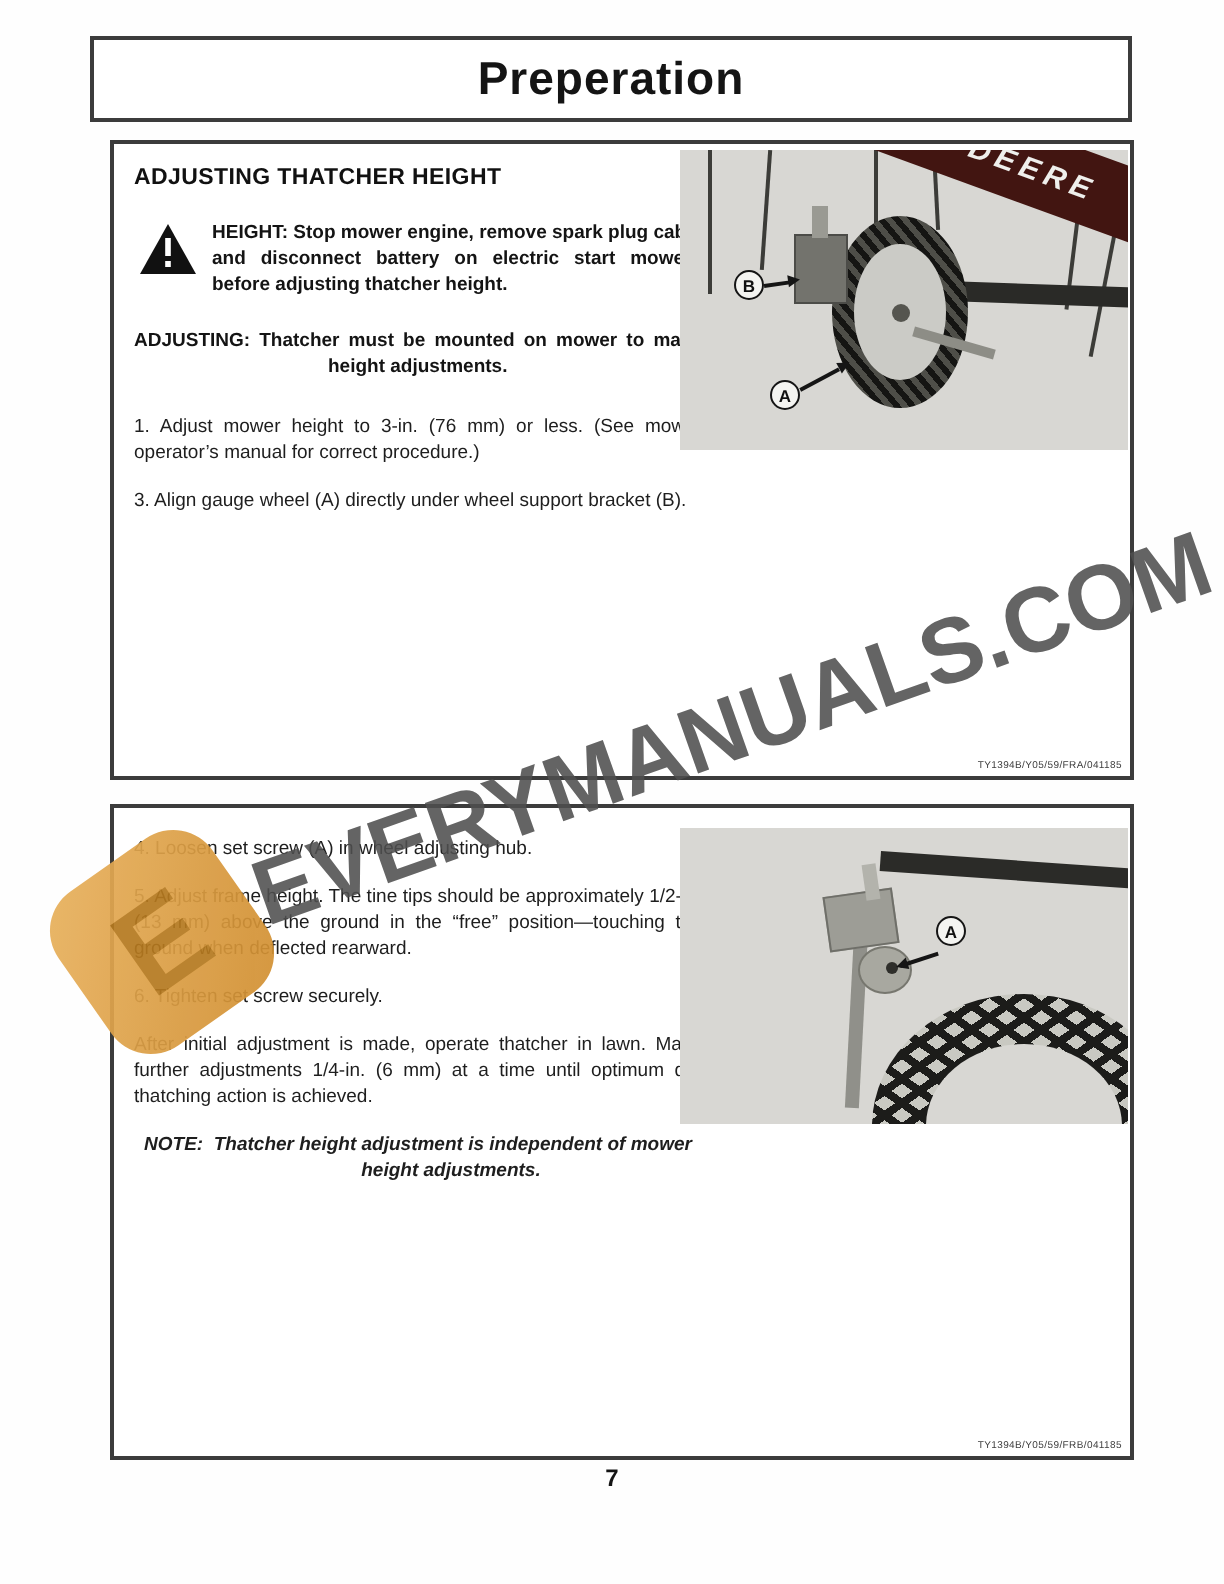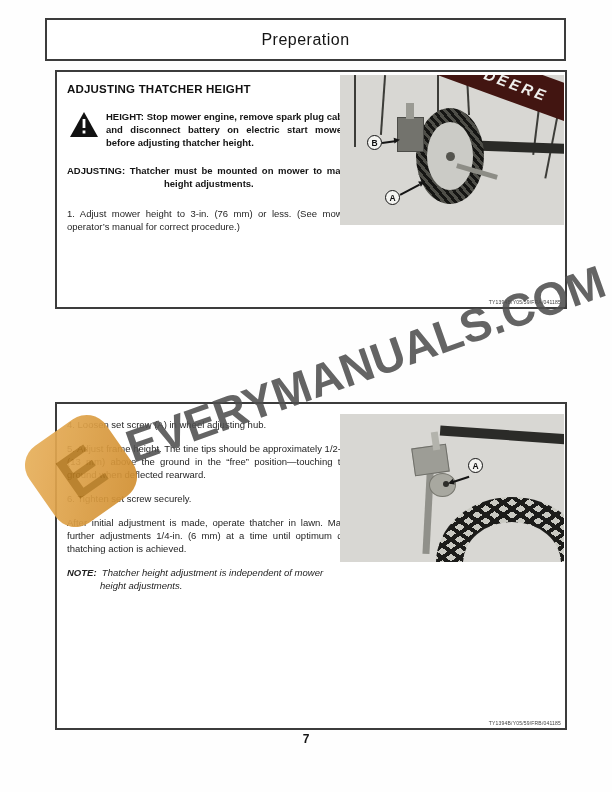--- a/index.html
+++ b/index.html
@@ -8,47 +8,47 @@
     font-family:"Liberation Sans",sans-serif;color:#1b1b1b;overflow:hidden;
   }
   .page{position:absolute;inset:0;background:#fefefe;overflow:hidden;}
 
   
   .header-box{
     position:absolute;left:45px;top:18px;width:521px;height:43px;
     border:2px solid #3c3c3c;box-sizing:border-box;background:#fff;
     display:flex;align-items:center;justify-content:center;
   }
-  .header-title{font-size:16px;font-weight:normal;letter-spacing:.5px;color:#141414;}
+  .header-title{font-size:23px;font-weight:bold;letter-spacing:.5px;color:#141414;}
 
   
   .content-box{
     position:absolute;left:55px;width:512px;border:2px solid #3c3c3c;
     box-sizing:border-box;background:#fff;
   }
-  .box1{top:70px;height:239px;}
+  .box1{top:70px;height:320px;}
   .box2{top:402px;height:328px;}
   .col-left{position:absolute;left:10px;width:284px;}
   .box1 .col-left{top:9px;}
   .box2 .col-left{top:14px;}
 
   h2.sec{font-size:11.5px;font-weight:bold;margin:2px 0 15px 0;letter-spacing:.2px;color:#111;}
 
   .caution{position:relative;margin:0 0 14px 0;min-height:40px;}
   .warn-icon{position:absolute;left:3px;top:2px;}
   .caution-text{margin:0 0 0 39px;font-weight:bold;font-size:9.5px;line-height:13px;text-align:justify;color:#141414;}
 
   .important{
     font-weight:bold;font-size:9.5px;line-height:13px;text-align:justify;
     margin:0 0 17px 0;padding-left:97px;text-indent:-97px;color:#141414;
   }
   .step,.para{font-size:9.5px;line-height:13px;text-align:justify;margin:0 0 11px 0;color:#1e1e1e;}
   .note{
     font-size:9.5px;line-height:13px;margin:6px 0 0 0;font-style:italic;
-    padding-left:33px;text-indent:-33px;color:#1e1e1e;text-align:left;
+    padding-left:33px;text-indent:-33px;color:#1e1e1e;text-align:center;font-weight:bold;
   }
 
   
   .photo{position:absolute;background:#d8d7d3;overflow:hidden;}
   .photo1{left:283px;top:3px;width:224px;height:150px;}
   .photo2{left:283px;top:10px;width:224px;height:148px;}
 
   .caption{position:absolute;right:4px;bottom:2px;font-size:5px;color:#3d3d3d;letter-spacing:.2px;}
 
   
@@ -143,20 +143,21 @@
           <polygon points="14,0 28,25 0,25" fill="#111"></polygon>
           <rect x="12.6" y="7" width="2.8" height="9" fill="#fff"></rect>
           <rect x="12.6" y="18.5" width="2.8" height="3" fill="#fff"></rect>
         </svg>
         <p class="caution-text"><b>HEIGHT:</b> <span>Stop mower engine, remove spark plug cable and disconnect battery on electric start mowers before adjusting thatcher height.</span></p>
       </div>
 
       <p class="important"><b>ADJUSTING:</b> <span>Thatcher must be mounted on mower to make height adjustments.</span></p>
 
       <p class="step">1.  Adjust mower height to 3-in. (76 mm) or less. (See mower operator’s manual for correct procedure.)</p>
+      <p class="step">3.  Align gauge wheel (A) directly under wheel support bracket (B).</p>
     </div>
 
     <div class="photo photo1">
       <div class="tine t1"></div>
       <div class="tine t2"></div>
       <div class="tine t3"></div>
       <div class="tine t4"></div>
       <div class="tine t5"></div>
       <div class="tine t6"></div>
       <div class="jd-banner">

